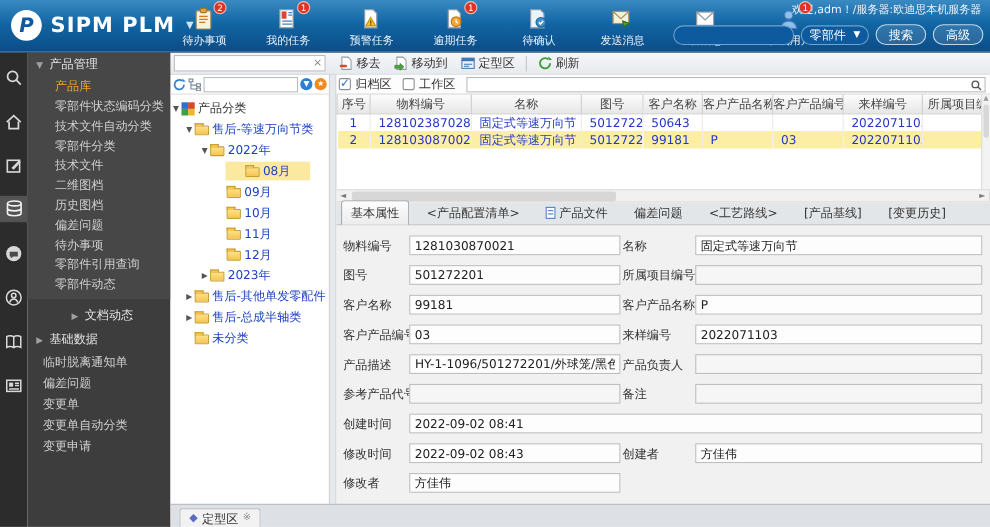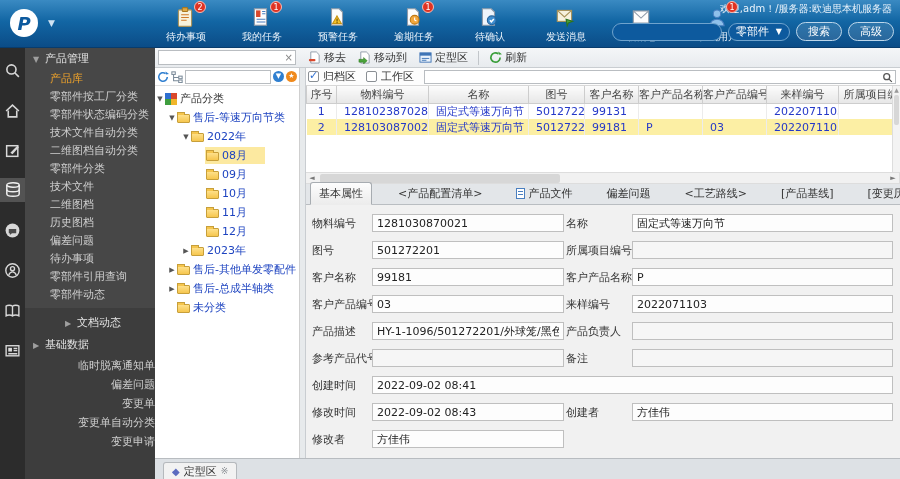--- a/index.html
+++ b/index.html
@@ -36,21 +36,21 @@
   .strip-ico { width:25px; height:24px; display:flex; align-items:center; justify-content:center; }
   .strip-ico.active { background:#535353; }
 
   
   .sidebar { position:absolute; left:25px; top:48px; width:130px; height:431px; background:#3d3d3d; color:#cfcfcf; }
   .sgroup { background:#474747; padding-bottom:4px; }
   .sgroup-head { height:22px; line-height:22px; padding-left:8px; color:#e3e3e3; font-size:11px; cursor:pointer; }
   .sgroup-head .tri { display:inline-block; width:12px; font-size:8px; color:#9f9f9f; }
   .sitem { height:18px; line-height:18px; padding-left:25px; font-size:11px; white-space:nowrap; cursor:pointer; }
   .sitem.active { color:#f0a32a; }
-  .sitem2 { height:19px; line-height:19px; padding-left:14px; font-size:11px; white-space:nowrap; cursor:pointer;text-align:right; }
+  .sitem2 { height:19px; line-height:19px; padding-left:14px; font-size:11px; white-space:nowrap; cursor:pointer; }
 
   
   .toolbar { position:absolute; left:155px; top:48px; width:745px; height:20px;
     background:linear-gradient(#f4f6f8,#e8ebee); border-bottom:1px solid #c9cdd1; display:flex; align-items:center; color:#333; }
   .tb-input { position:relative; margin-left:3px; width:138px; height:15px; background:#fff; border:1px solid #b9bdc1; }
   .tb-input .x { position:absolute; right:2px; top:0; color:#888; font-size:10px; line-height:14px; }
   .tb-btn { display:flex; align-items:center; gap:3px; padding:0 6px; height:18px; cursor:pointer; white-space:nowrap; }
   .tb-sep { width:1px; height:14px; background:#c2c6ca; margin:0 4px; }
 
   
@@ -58,21 +58,21 @@
   .tree-tools { height:18px; border-bottom:1px solid #e0e0e0; display:flex; align-items:center; gap:2px; padding:1px 2px; }
   .tree-search { flex:1; height:14px; border:1px solid #b9bdc1; background:#fff; }
   .round-btn { width:11px; height:11px; border-radius:50%; color:#fff; font-size:7px; line-height:11px; text-align:center; }
   .rb-blue { background:#2f7fd0; }
   .rb-orange { background:#f08a1d; }
   .tnode { display:flex; align-items:center; height:19px; white-space:nowrap; cursor:pointer; }
   .tnode .tri { width:10px; font-size:7px; color:#555; text-align:center; flex:none; }
   .tnode .lbl { margin-left:3px; color:#1d43c0; }
   .tnode .lbl.dark { color:#333; }
   .tnode.sel .inner { background:#fce9a0; }
-  .inner { display:flex; align-items:center; padding:1px 18px 1px 1px; }
+  .inner { display:flex; align-items:center; padding:1px 18px 1px 18px; }
   .folder { position:relative; width:13px; height:9px; background:linear-gradient(#fee08a,#f6c64e); border:1px solid #c79f3a; border-radius:1px; flex:none; margin-top:2px; }
   .folder::before { content:''; position:absolute; top:-3px; left:-1px; width:6px; height:2px; background:#f6c64e; border:1px solid #c79f3a; border-bottom:none; }
   .rootico { width:12px; height:12px; flex:none; display:grid; grid-template-columns:6px 6px; grid-template-rows:6px 6px; }
   .rootico i:nth-child(1){background:#2f6fd0;} .rootico i:nth-child(2){background:#d9482c;}
   .rootico i:nth-child(3){background:#3f9e3f;} .rootico i:nth-child(4){background:#f0b62a;}
 
   .splitter { position:absolute; left:300px; top:68px; width:6px; height:390px; background:#e7eaec; border-right:1px solid #c9cdd1; }
 
   
   .main { position:absolute; left:306px; top:68px; width:594px; height:390px; background:#fff; }
@@ -95,21 +95,21 @@
   .vscroll .arr { height:8px; color:#999; font-size:6px; text-align:center; line-height:8px; }
   .vscroll .thumb { margin:1px 1px; height:30px; background:#d7d7d7; border-radius:2px; }
 
   .hscroll { position:absolute; left:0; top:104px; width:594px; height:12px; background:#f1f1f1; border:1px solid #ddd; border-left:none; display:flex; }
   .hscroll .arr { width:12px; color:#777; font-size:7px; text-align:center; line-height:11px; flex:none; }
   .hscroll .track { flex:1; position:relative; }
   .hscroll .thumb { position:absolute; left:2px; top:1px; width:240px; height:9px; background:#d7d7d7; border-radius:2px; }
 
   
   .tabs { position:absolute; left:0; top:116px; width:594px; height:21px; background:#e3e6e9; border-bottom:1px solid #b9bdc1;
-    display:flex; align-items:flex-end; padding-left:4px; gap:18px; }
+    display:flex; align-items:flex-end; padding-left:4px; gap:8px; }
   .tab { padding:3px 8px 3px; color:#333; cursor:pointer; white-space:nowrap; display:flex; align-items:center; gap:3px; }
   .tab.active { background:linear-gradient(#fdfdfd,#ececec); border:1px solid #a7acb1; border-bottom:1px solid #ececec;
     border-radius:3px 3px 0 0; margin-bottom:-1px; }
   .doc-mini { width:9px; height:11px; background:#fff; border:1px solid #4a7fc0; position:relative; flex:none; }
   .doc-mini::after { content:''; position:absolute; left:1px; top:2px; width:5px; height:1px; background:#4a7fc0; box-shadow:0 3px 0 #4a7fc0; }
 
   .form { position:absolute; left:0; top:137px; width:594px; height:253px; background:#f1f1f1; padding:9px 7px 0 4px; }
   .frow { display:grid; grid-template-columns:62px 192px 68px 1fr; align-items:center; margin-bottom:9px; }
   .frow label { color:#333; padding-left:2px; white-space:nowrap; overflow:hidden; }
   .frow input { height:18px; border:1px solid #bfbfbf; background:#fdfdfd; color:#222; font-size:11px; padding:0 4px;
@@ -124,20 +124,21 @@
     display:flex; align-items:center; gap:4px; padding:0 8px; color:#333; }
   .diamond { color:#5b6bbf; font-size:10px; }
   .snow { color:#8a8f94; font-size:9px; }
 </style>
 </head>
 <body>
 
 <div class="header">
   <div class="logo-wrap">
     <div class="logo-circle">P</div>
+    <div class="logo-text">SIPM PLM</div>
     <div class="logo-caret">▼</div>
   </div>
   <div class="welcome">欢迎,adm！/服务器:欧迪思本机服务器</div>
 
   <div class="nav">
     <div class="nav-item">
       <div class="nav-ico">
         <svg width="22" height="22" viewBox="0 0 20 20">
             <rect x="4" y="3.5" width="12" height="15" rx="1" fill="#f7f2dc" stroke="#a8925a"></rect>
             <rect x="7.5" y="1.5" width="5" height="3.5" rx="1" fill="#e0a844" stroke="#a8781f"></rect>
@@ -288,24 +289,22 @@
       </svg>
   </div>
 </div>
 
 <div class="sidebar">
   <div class="sgroup">
     <div class="sgroup-head">
       <span class="tri">▼</span><span>产品管理</span>
     </div>
     <div class="sitem active">产品库</div>
-    <div class="sitem">零部件按工厂分类</div>
     <div class="sitem">零部件状态编码分类</div>
     <div class="sitem">技术文件自动分类</div>
-    <div class="sitem">二维图档自动分类</div>
     <div class="sitem">零部件分类</div>
     <div class="sitem">技术文件</div>
     <div class="sitem">二维图档</div>
     <div class="sitem">历史图档</div>
     <div class="sitem">偏差问题</div>
     <div class="sitem">待办事项</div>
     <div class="sitem">零部件引用查询</div>
     <div class="sitem">零部件动态</div>
   </div>
   <div class="sgroup-head" style="margin-top:4px;padding-left:40px;">
@@ -479,21 +478,21 @@
         <th>来样编号</th>
         <th>所属项目编号</th>
       </tr>
     </thead>
     <tbody>
       <tr>
         <td class="num">1</td>
         <td>1281023870289</td>
         <td>固定式等速万向节</td>
         <td>501272201</td>
-        <td>99131</td>
+        <td>50643</td>
         <td></td>
         <td></td>
         <td>2022071103</td>
         <td></td>
       </tr>
       <tr class="sel">
         <td class="num">2</td>
         <td>1281030870021</td>
         <td>固定式等速万向节</td>
         <td>501272201</td>

